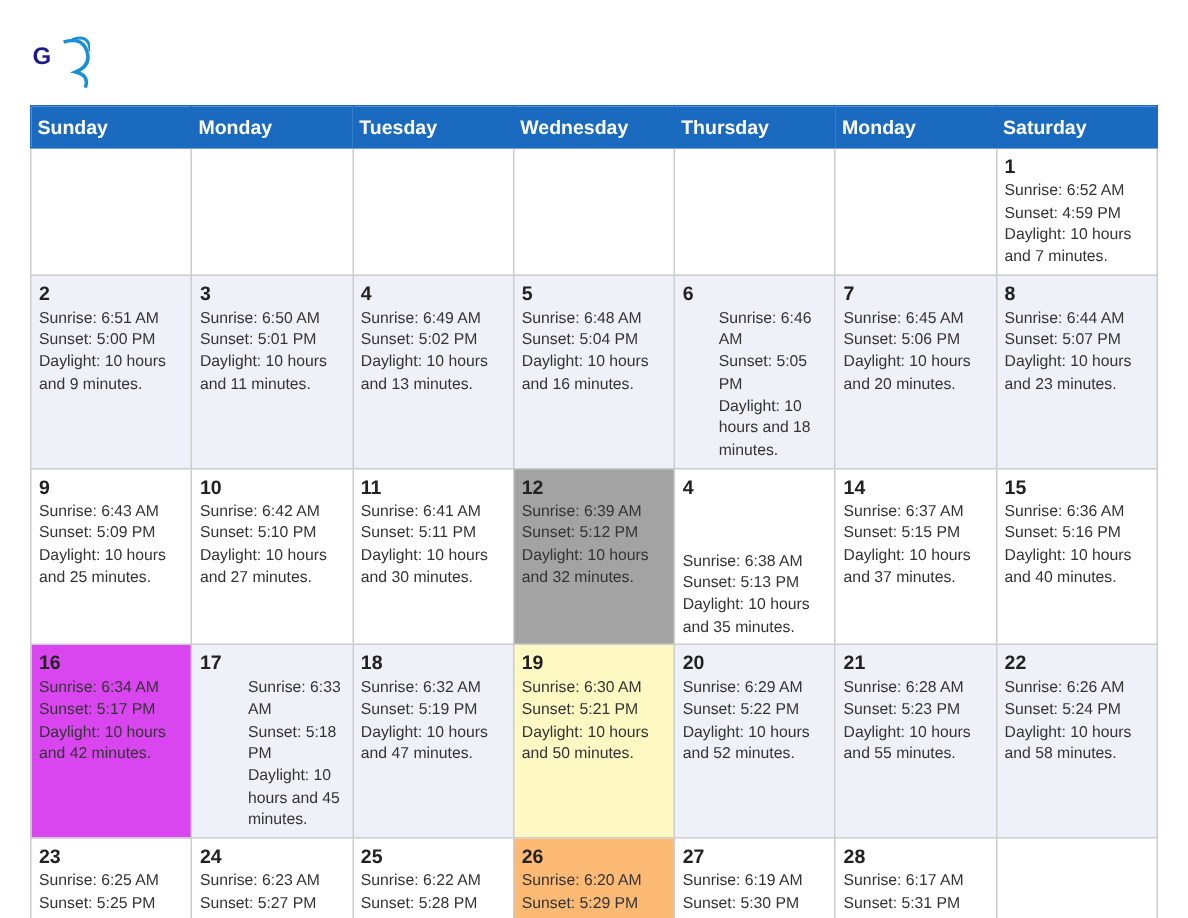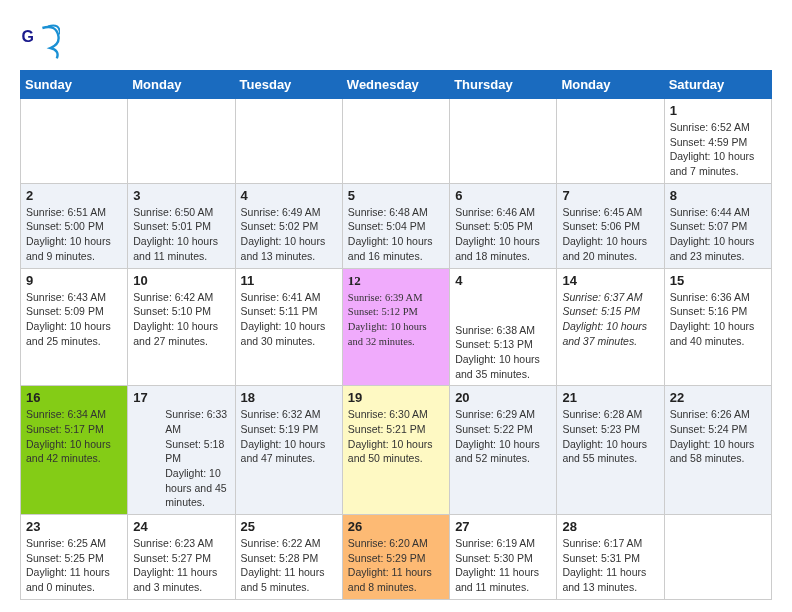--- a/index.html
+++ b/index.html
@@ -154,21 +154,21 @@
 Daylight: 10 hours and 13 minutes.</div>
         </td>
         <td style="background: rgb(238, 242, 248);">
           <span class="day-num">5</span>
           <div class="day-info" style="white-space: pre-line;">Sunrise: 6:48 AM
 Sunset: 5:04 PM
 Daylight: 10 hours and 16 minutes.</div>
         </td>
         <td style="background: rgb(238, 242, 248);">
           <span class="day-num">6</span>
-          <div class="day-info" style="white-space: pre-line;">Sunrise: 6:46 AM
+          <div class="day-info" style="white-space: pre-line; margin-left: 24px;">Sunrise: 6:46 AM
 Sunset: 5:05 PM
 Daylight: 10 hours and 18 minutes.</div>
         </td>
         <td style="background: rgb(238, 242, 248);">
           <span class="day-num">7</span>
           <div class="day-info" style="white-space: pre-line;">Sunrise: 6:45 AM
 Sunset: 5:06 PM
 Daylight: 10 hours and 20 minutes.</div>
         </td>
         <td style="background: rgb(238, 242, 248);">
@@ -190,47 +190,47 @@
           <div class="day-info" style="white-space: pre-line;">Sunrise: 6:42 AM
 Sunset: 5:10 PM
 Daylight: 10 hours and 27 minutes.</div>
         </td>
         <td style="background: rgb(255, 255, 255); margin-top: 38px;">
           <span class="day-num">11</span>
           <div class="day-info" style="white-space: pre-line;">Sunrise: 6:41 AM
 Sunset: 5:11 PM
 Daylight: 10 hours and 30 minutes.</div>
         </td>
-        <td style="background: #f0abfc; font-family: Liberation Serif, serif;">
+        <td style="background: #a3a3a3;">
           <span class="day-num">12</span>
           <div class="day-info" style="white-space: pre-line;">Sunrise: 6:39 AM
 Sunset: 5:12 PM
 Daylight: 10 hours and 32 minutes.</div>
         </td>
         <td style="background: rgb(255, 255, 255);">
           <span class="day-num">4</span>
           <div class="day-info" style="white-space: pre-line; margin-top: 35px;">Sunrise: 6:38 AM
 Sunset: 5:13 PM
 Daylight: 10 hours and 35 minutes.</div>
         </td>
         <td style="background: rgb(255, 255, 255);">
           <span class="day-num">14</span>
-          <div class="day-info" style="white-space: pre-line; font-style: italic;">Sunrise: 6:37 AM
+          <div class="day-info" style="white-space: pre-line;">Sunrise: 6:37 AM
 Sunset: 5:15 PM
 Daylight: 10 hours and 37 minutes.</div>
         </td>
         <td style="background: rgb(255, 255, 255);">
           <span class="day-num">15</span>
           <div class="day-info" style="white-space: pre-line;">Sunrise: 6:36 AM
 Sunset: 5:16 PM
 Daylight: 10 hours and 40 minutes.</div>
         </td>
       </tr>
       <tr>
-        <td style="background: #84cc16;">
+        <td style="background: #d946ef;">
           <span class="day-num">16</span>
           <div class="day-info" style="white-space: pre-line;">Sunrise: 6:34 AM
 Sunset: 5:17 PM
 Daylight: 10 hours and 42 minutes.</div>
         </td>
         <td style="background: rgb(238, 242, 248);">
           <span class="day-num">17</span>
           <div class="day-info" style="white-space: pre-line; margin-left: 32px;">Sunrise: 6:33 AM
 Sunset: 5:18 PM
 Daylight: 10 hours and 45 minutes.</div>

